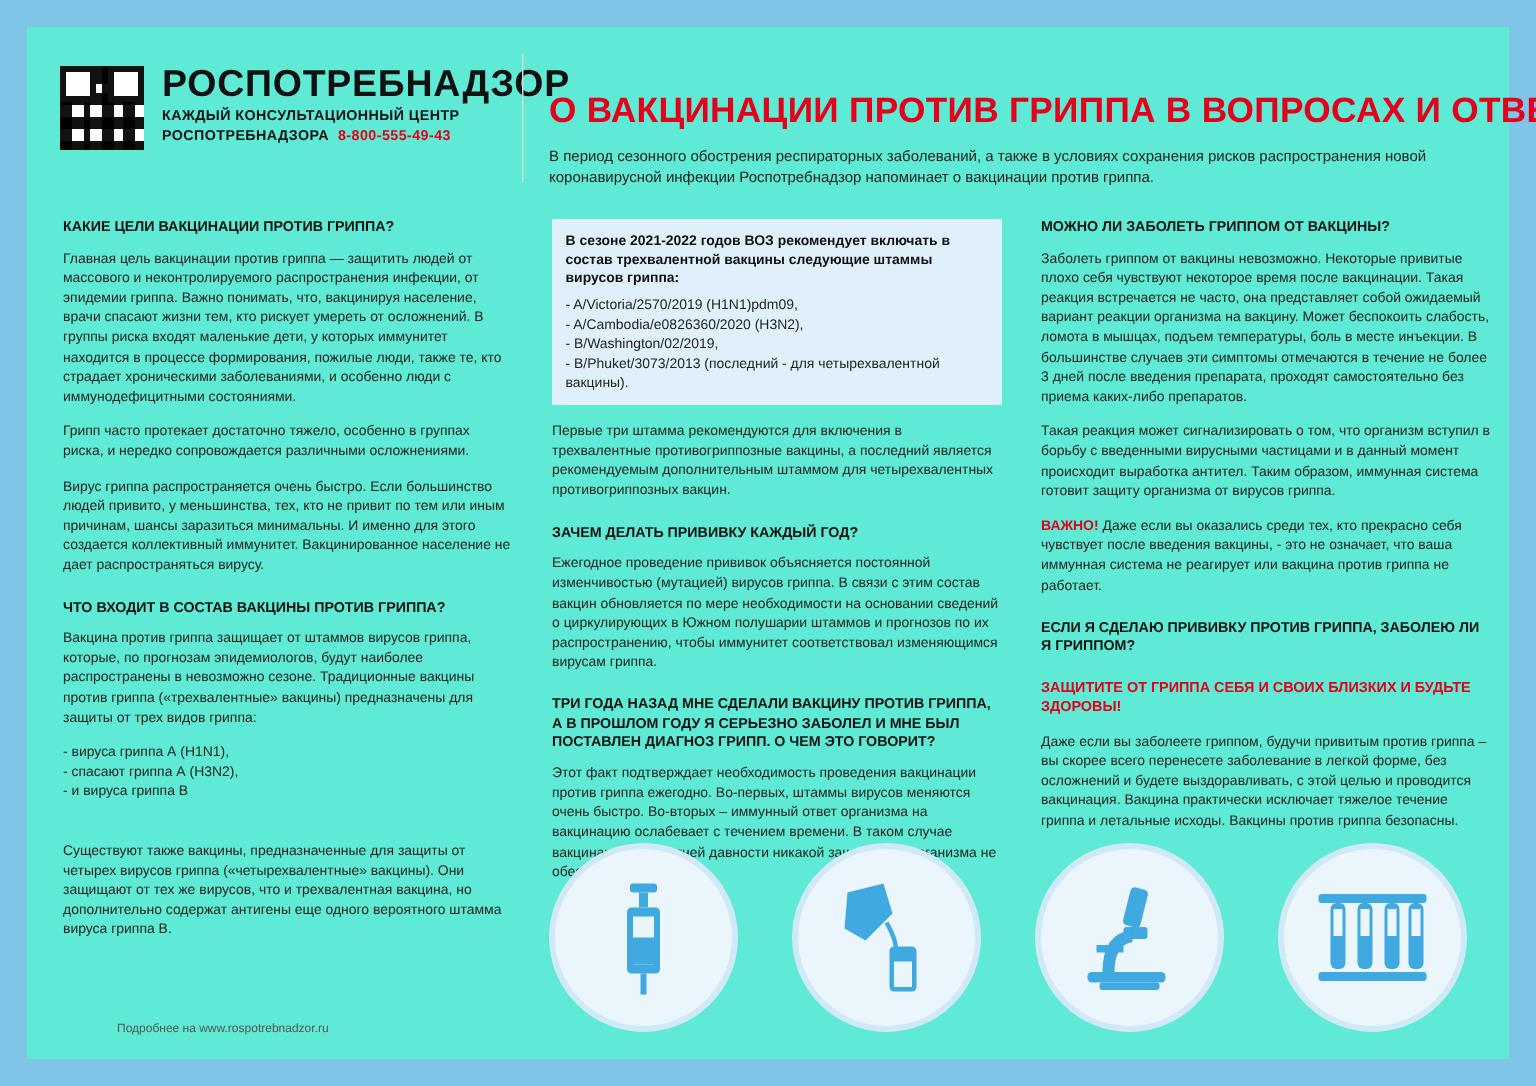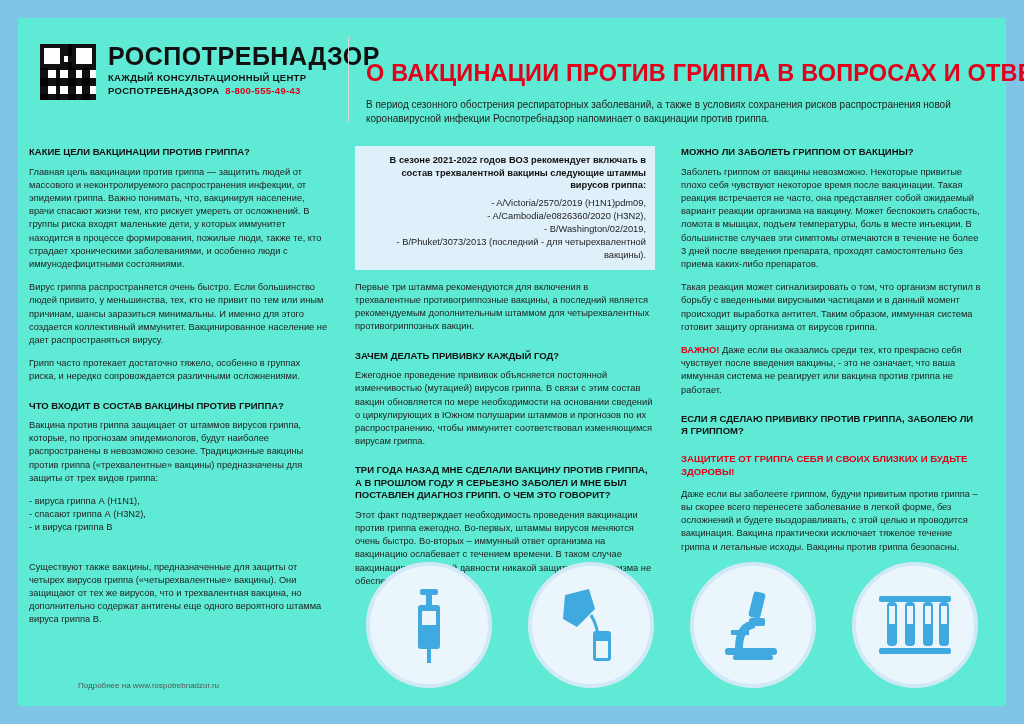--- a/index.html
+++ b/index.html
@@ -106,21 +106,21 @@
     font-size: 10px;
     line-height: 14px;
     color: #222;
   }
   
   .columns {
     position: absolute;
     left: 0;
     top: 128px;
     width: 988px;
-    padding: 0 11px;
+    padding: 0 24px;
     box-sizing: border-box;
     display: flex;
     gap: 26px;
   }
   .col {
     width: 300px;
     flex: 0 0 300px;
   }
   h3.sec {
     font-size: 9.5px;
@@ -142,21 +142,20 @@
     font-size: 9.3px;
     line-height: 13.2px;
     color: #222;
     margin: 0 0 10px 0;
   }
   .list div { margin: 0; }
   .blue-box {
     background: #dff0fa;
     padding: 8px 9px;
     margin-bottom: 11px;
-    text-align: right;
   }
   .blue-box .bb-title {
     font-size: 9.3px;
     font-weight: bold;
     color: #111;
     line-height: 12.6px;
     margin-bottom: 5px;
   }
   .blue-box .bb-item {
     font-size: 9.3px;
@@ -227,22 +226,22 @@
     <div class="head-divider"></div>
     <div class="head-title">О ВАКЦИНАЦИИ ПРОТИВ ГРИППА В ВОПРОСАХ И ОТВЕТАХ</div>
     <div class="head-lead">В период сезонного обострения респираторных заболеваний, а также в условиях сохранения рисков распространения новой коронавирусной инфекции Роспотребнадзор напоминает о вакцинации против гриппа.</div>
   </div>
 
   <div class="columns">
 
     <div class="col">
       <h3 class="sec">КАКИЕ ЦЕЛИ ВАКЦИНАЦИИ ПРОТИВ ГРИППА?</h3>
       <p class="body">Главная цель вакцинации против гриппа — защитить людей от массового и неконтролируемого распространения инфекции, от эпидемии гриппа. Важно понимать, что, вакцинируя население, врачи спасают жизни тем, кто рискует умереть от осложнений. В группы риска входят маленькие дети, у которых иммунитет находится в процессе формирования, пожилые люди, также те, кто страдает хроническими заболеваниями, и особенно люди с иммунодефицитными состояниями.</p>
+      <p class="body">Грипп часто протекает достаточно тяжело, особенно в группах риска, и нередко сопровождается различными осложнениями.</p>
       <p class="body">Вирус гриппа распространяется очень быстро. Если большинство людей привито, у меньшинства, тех, кто не привит по тем или иным причинам, шансы заразиться минимальны. И именно для этого создается коллективный иммунитет. Вакцинированное население не дает распространяться вирусу.</p>
-      <p class="body">Грипп часто протекает достаточно тяжело, особенно в группах риска, и нередко сопровождается различными осложнениями.</p>
       <h3 class="sec spaced">ЧТО ВХОДИТ В СОСТАВ ВАКЦИНЫ ПРОТИВ ГРИППА?</h3>
       <p class="body">Вакцина против гриппа защищает от штаммов вирусов гриппа, которые, по прогнозам эпидемиологов, будут наиболее распространены в невозможно сезоне. Традиционные вакцины против гриппа («трехвалентные» вакцины) предназначены для защиты от трех видов гриппа:</p>
       <div class="list">
         <div>- вируса гриппа А (H1N1),</div>
         <div>- спасают гриппа А (H3N2),</div>
         <div>- и вируса гриппа В</div>
       </div>
       <p class="body" style="margin-top:26px;">Существуют также вакцины, предназначенные для защиты от четырех вирусов гриппа («четырехвалентные» вакцины). Они защищают от тех же вирусов, что и трехвалентная вакцина, но дополнительно содержат антигены еще одного вероятного штамма вируса гриппа В.</p>
     </div>
 

